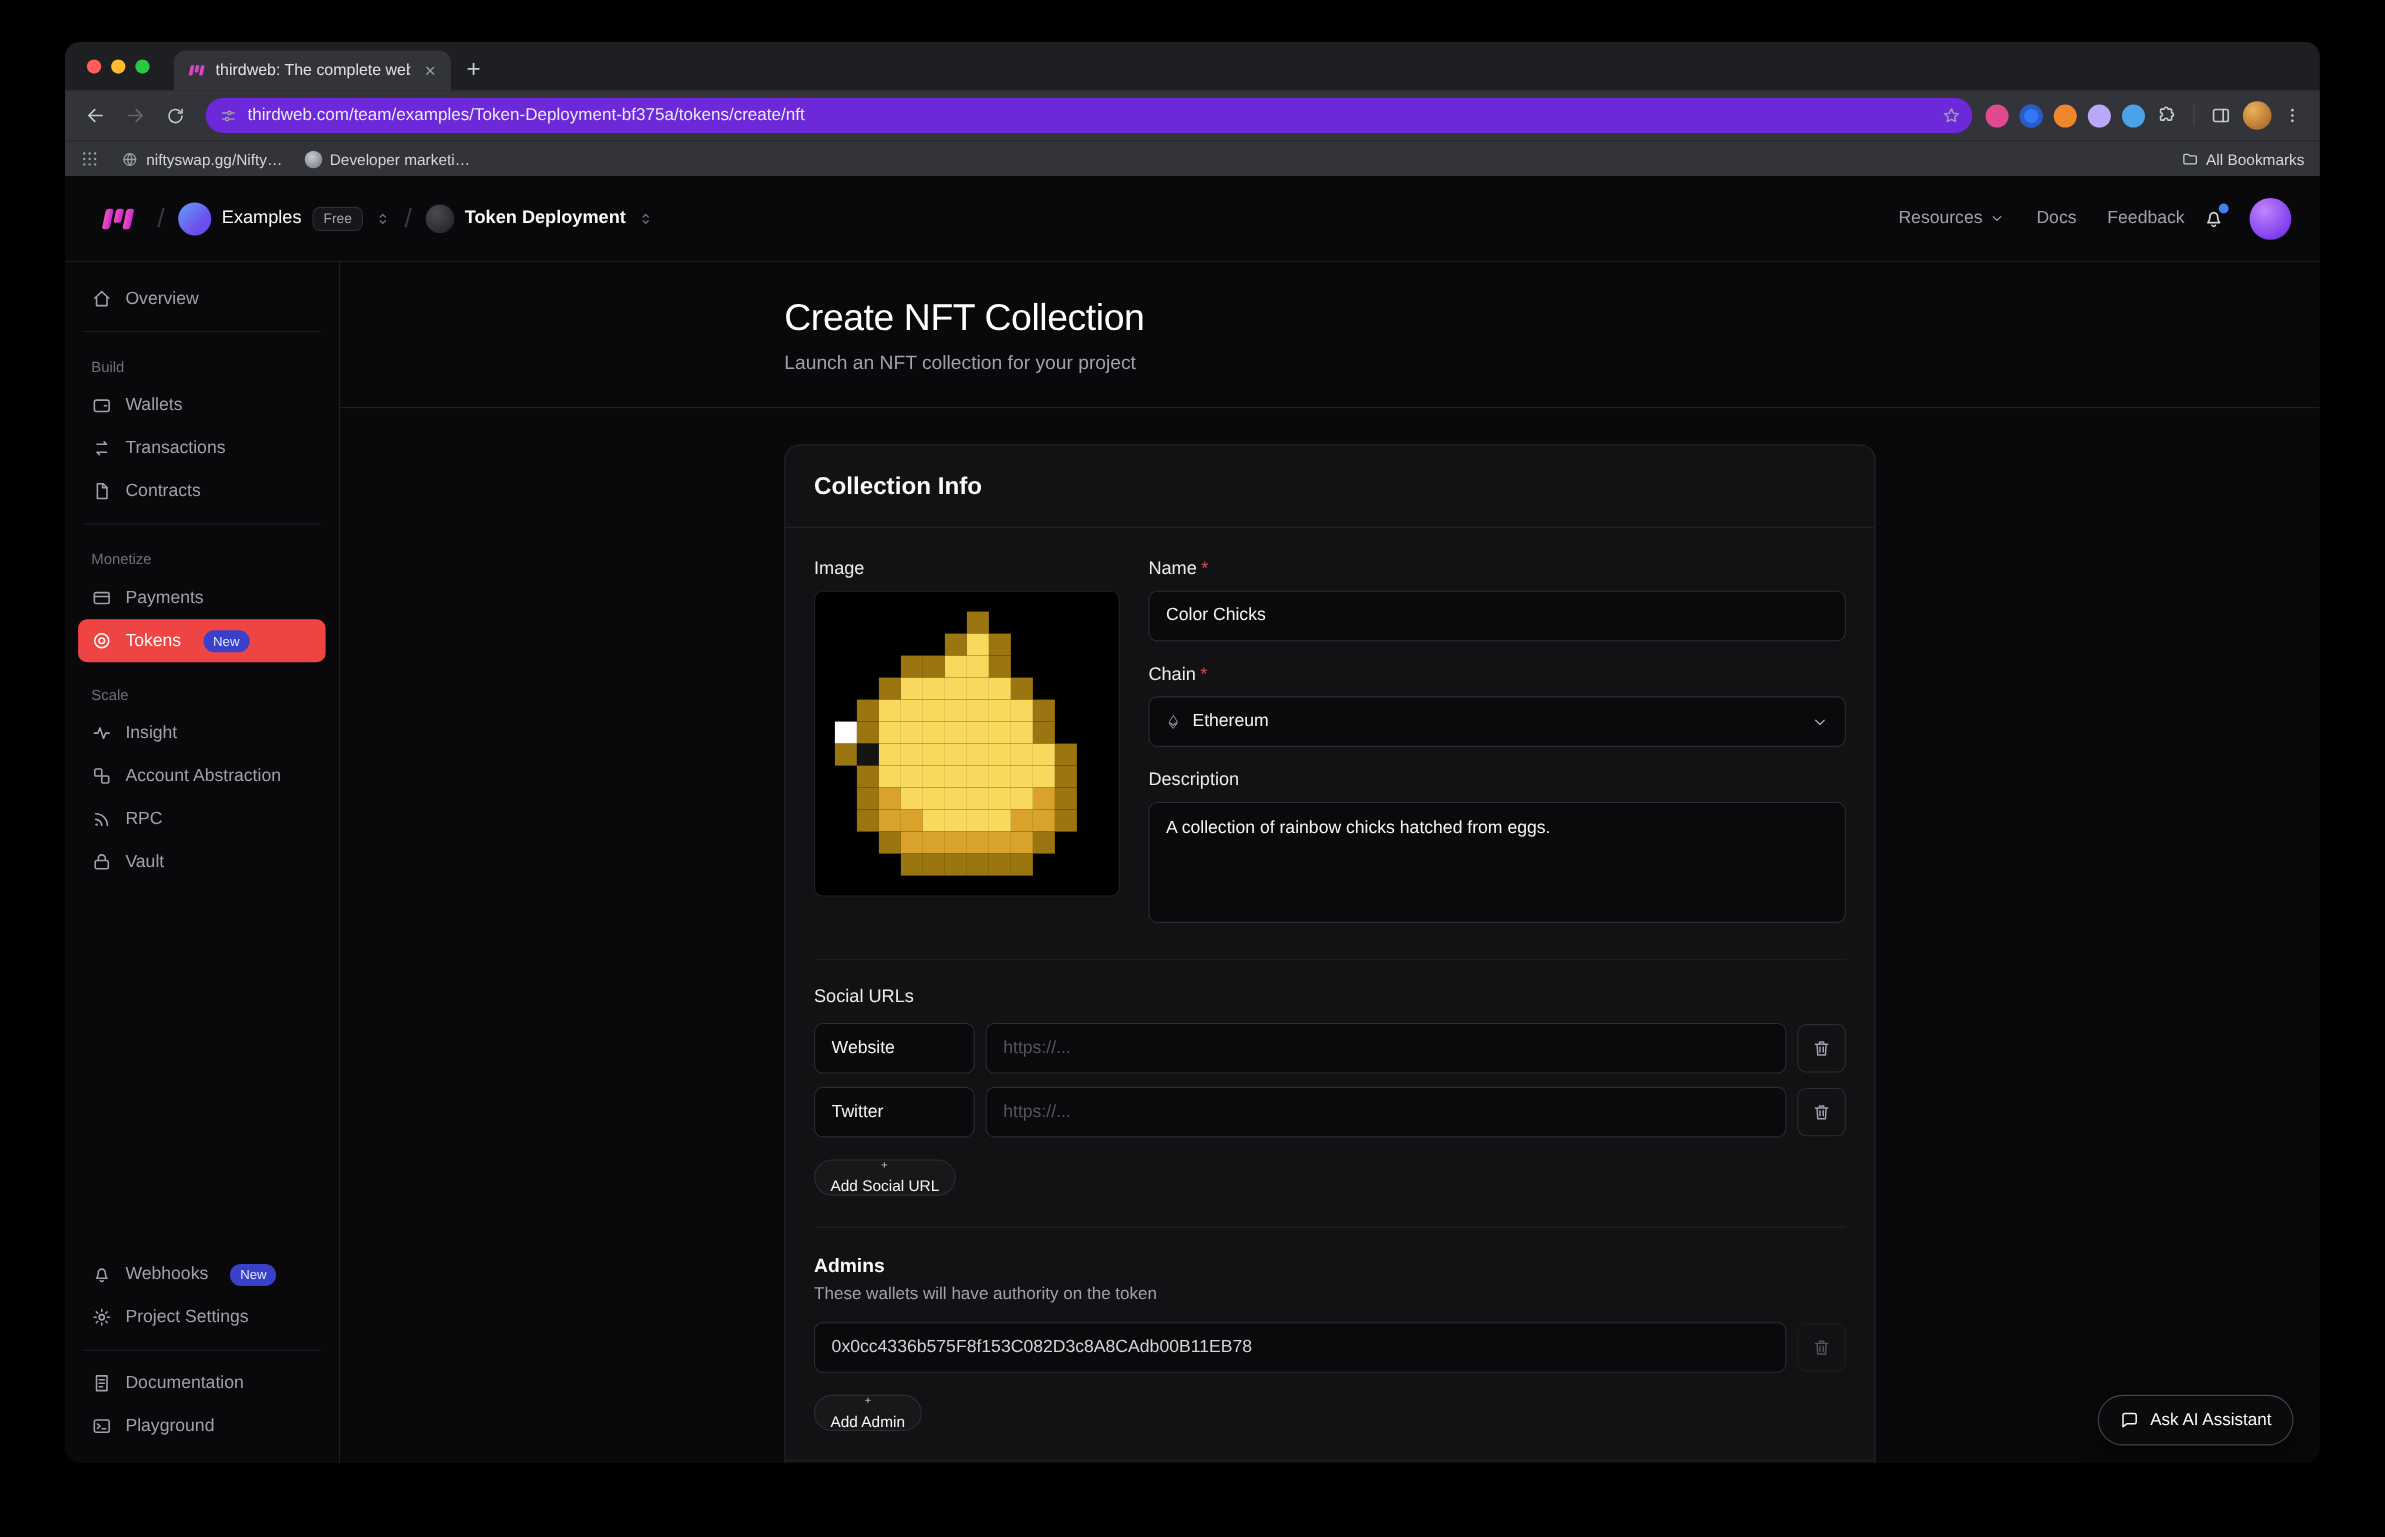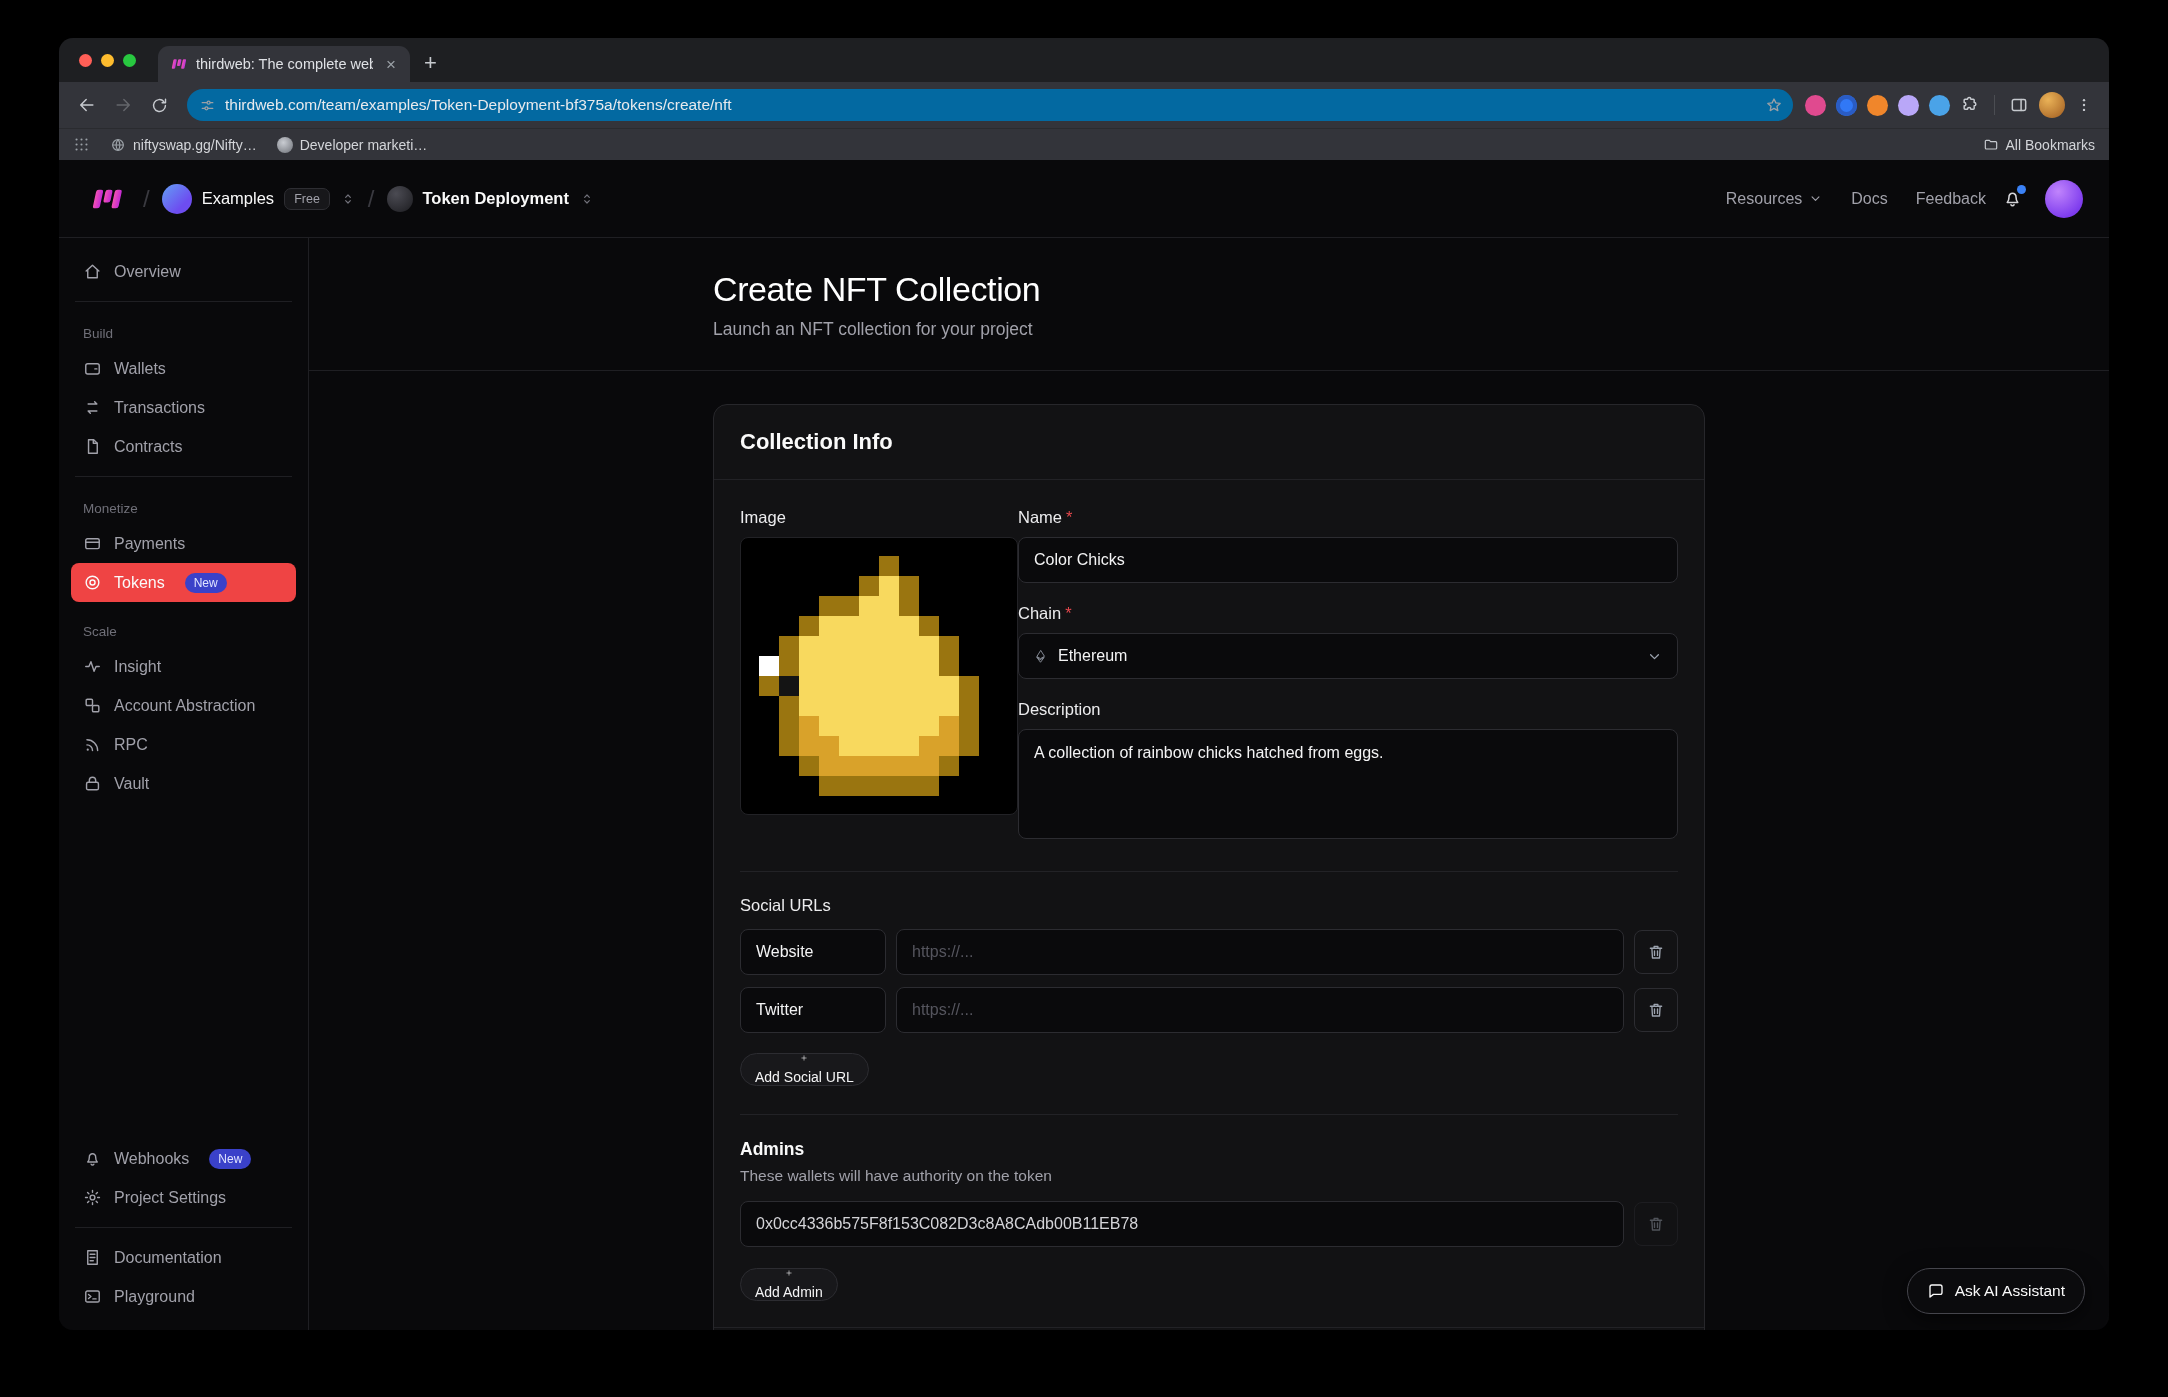--- a/index.html
+++ b/index.html
@@ -19,21 +19,21 @@
   .tl.r{background:#ff5f57}.tl.y{background:#febc2e}.tl.g{background:#28c840}
   .tab { width:252px; height:36px; background:#33343a; border-radius:11px 11px 0 0;
     display:flex; align-items:center; gap:9px; padding:0 10px 0 13px; color:#dfe1e5; font-size:14.5px; }
   .tab .t { flex:1; white-space:nowrap; overflow:hidden; }
   .tab .x { color:#9aa0a6; font-size:17px; line-height:1; padding:1px 4px; border-radius:50%; }
   .newtab { color:#c6c9ce; font-size:22px; padding:0 14px 6px; }
 
   .toolbar { height:46px; background:#33343a; display:flex; align-items:center; padding:0 12px; gap:4px; flex:none; }
   .navbtn { width:32px; height:32px; border-radius:50%; display:flex; align-items:center; justify-content:center; color:#c6c9ce; flex:none; }
   .navbtn.dim { color:#64666b; }
-  .omnibox { flex:1; height:32px; background:#0369a1; border-radius:16px; display:flex; align-items:center;
+  .omnibox { flex:1; height:32px; background:#6d28d9; border-radius:16px; display:flex; align-items:center;
     padding:0 10px 0 12px; margin:0 8px; color:#e8eaed; font-size:15.5px; min-width:0; }
   .omnibox .url { flex:1; white-space:nowrap; overflow:hidden; margin-left:9px; }
   .tbright { display:flex; align-items:center; gap:10px; padding-right:4px; }
   .extdot { width:21px; height:21px; border-radius:50%; flex:none; }
   .tbsep { width:1px; height:20px; background:#4b4d52; margin:0 4px; }
   .chromeavatar { width:26px; height:26px; border-radius:50%; background:radial-gradient(circle at 35% 30%, #eab257, #a05c20); }
 
   .bookmarks { height:32px; background:#33343a; display:flex; align-items:center; padding:0 14px; gap:20px;
     font-size:14px; color:#d3d5d9; border-top:1px solid #2a2b2f; flex:none; }
   .bm { display:flex; align-items:center; gap:7px; }
@@ -77,21 +77,21 @@
   .page-title { font-size:34px; font-weight:400; letter-spacing:-0.4px; color:#fff; }
   .page-sub { font-size:17.5px; color:#a1a1aa; margin-top:10px; }
   .page-scroll { flex:1; overflow:hidden; }
   .page-scroll .container { padding:33px 0 0; }
 
   .card { background:#121214; border:1px solid #27272b; border-radius:14px; overflow:hidden; }
   .card-head { padding:24px 26px; border-bottom:1px solid #222226; }
   .card-head h2 { font-size:22px; font-weight:600; }
   .card-body { padding:28px 26px 26px; }
 
-  .form-row { display:flex; }
+  .form-row { display:flex; gap:26px; }
   .image-col { width:278px; flex:none; }
   .fields-col { flex:1; min-width:0; }
   .flabel { font-size:16.5px; font-weight:500; color:#ececee; margin-bottom:10px; display:flex; align-items:center; }
   .req { color:#e5484d; margin-left:4px; }
   .imagebox { width:278px; height:278px; background:#000; border:1px solid #222226; border-radius:8px; }
   .pixelgrid { width:240px; height:240px; margin:18px auto 0; }
 
   .tw-input { width:100%; height:46px; background:#0a0a0c; border:1px solid #2c2c31; border-radius:8px;
     color:#f4f4f5; font-size:16px; padding:0 15px; outline:none; }
   .tw-input::placeholder { color:#55555e; }

